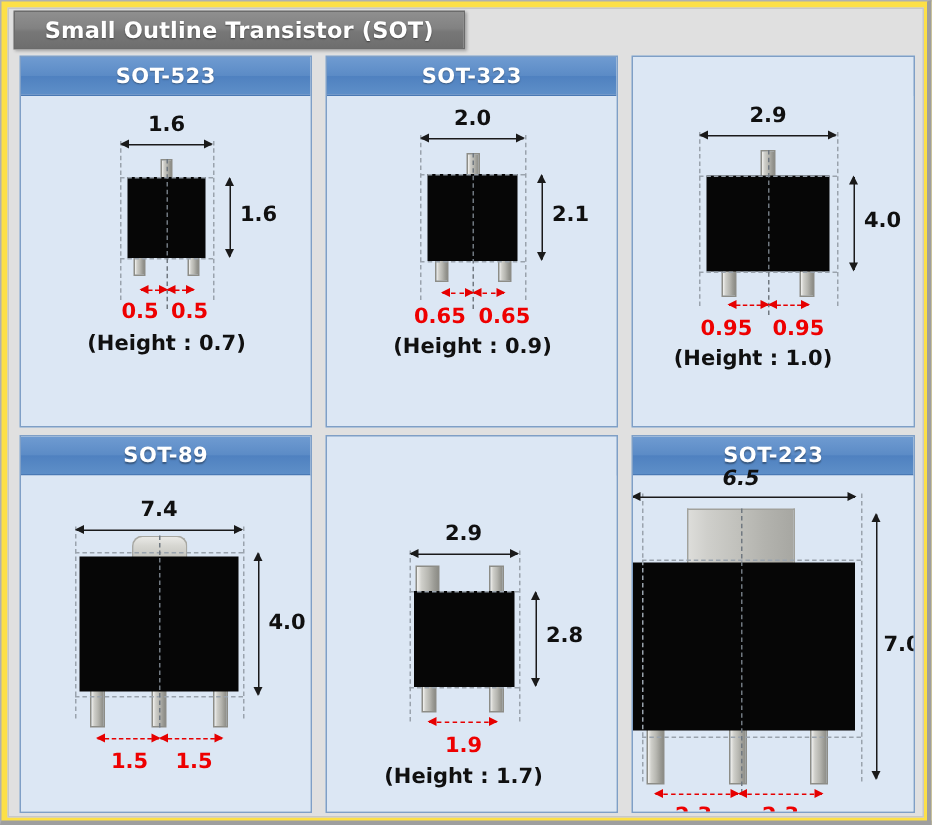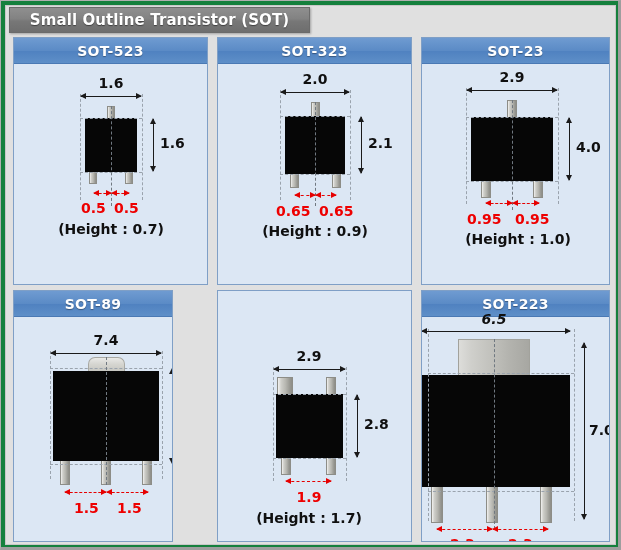--- a/index.html
+++ b/index.html
@@ -13,21 +13,21 @@
     font-family: "DejaVu Sans", sans-serif;
     overflow: hidden;
   }
 
   
   .frame {
     position: absolute;
     left: 0; top: 0;
     width: 621px; height: 550px;
     box-sizing: border-box;
-    background: #15803d;
+    background: #fde047;
     border: 1px solid #b0b0b0;
     border-right: 3px solid #9e9e9e;
     border-bottom: 3px solid #9e9e9e;
   }
   .frame-inner {
     position: absolute;
     left: 4px; top: 4px;
     width: 611px; height: 540px;
     box-sizing: border-box;
     background: #e0e0e0;
@@ -295,48 +295,45 @@
           <div class="pitch" style="left:77px; top:131px; width:20px;"></div>
           <div class="pitch" style="left:98px; top:131px; width:20px;"></div>
           <span class="lbl-red" style="left:58px; top:139px;">0.65</span>
           <span class="lbl-red" style="left:101px; top:139px;">0.65</span>
           <span class="lbl-height ctr" style="left:97px; top:159px;">(Height : 0.9)</span>
         </div>
       </div>
     </div>
 
     <div class="panel" style="left:408px; top:0px; width:189px; height:248px;">
-      <div class="panel-head">
-        <span class="panel-title">SOT-23</span>
-      </div>
       <div class="panel-body">
         <div class="fig">
           <div class="ext-v" style="left:44px; top:24px; height:116px;"></div>
           <div class="ext-v" style="left:136px; top:24px; height:116px;"></div>
           <div class="ext-h" style="left:44px; top:53px; width:92px;"></div>
           <div class="ext-h" style="left:44px; top:117px; width:92px;"></div>
           <div class="ext-c" style="left:90px; top:36px; height:110px;"></div>
           <div class="lead" style="left:85px; top:36px; width:10px; height:19px;"></div>
           <div class="lead" style="left:59px; top:110px; width:10px; height:24px;"></div>
           <div class="lead" style="left:111px; top:110px; width:10px; height:24px;"></div>
           <div class="body-blk" style="left:49px; top:53px; width:82px; height:64px;"></div>
           <div class="dim-h" style="left:45px; top:26px; width:90px;"></div>
           <span class="lbl ctr" style="left:90px; top:5px;">2.9</span>
           <div class="dim-v" style="left:147px; top:54px; height:62px;"></div>
           <span class="lbl" style="left:154px; top:75px;">4.0</span>
           <div class="pitch" style="left:64px; top:139px; width:26px;"></div>
           <div class="pitch" style="left:91px; top:139px; width:26px;"></div>
           <span class="lbl-red" style="left:45px; top:147px;">0.95</span>
           <span class="lbl-red" style="left:93px; top:147px;">0.95</span>
-          <span class="lbl-height ctr" style="left:96px; top:167px;">(Height : 1.0)</span>
-        </div>
-      </div>
-    </div>
-
-    <div class="panel" style="left:0px; top:253px; width:160px; height:252px;">
+          <span class="lbl-height ctr" style="left:80px; top:167px;">(Height : 1.0)</span>
+        </div>
+      </div>
+    </div>
+
+    <div class="panel" style="left:0px; top:253px; width:195px; height:252px;">
       <div class="panel-head">
         <span class="panel-title">SOT-89</span>
       </div>
       <div class="panel-body">
         <div class="fig">
           <div class="ext-v" style="left:36px; top:34px; height:128px;"></div>
           <div class="ext-v" style="left:148px; top:34px; height:128px;"></div>
           <div class="ext-h" style="left:36px; top:51px; width:112px;"></div>
           <div class="ext-h" style="left:36px; top:147px; width:112px;"></div>
           <div class="ext-c" style="left:92px; top:40px; height:128px;"></div>

